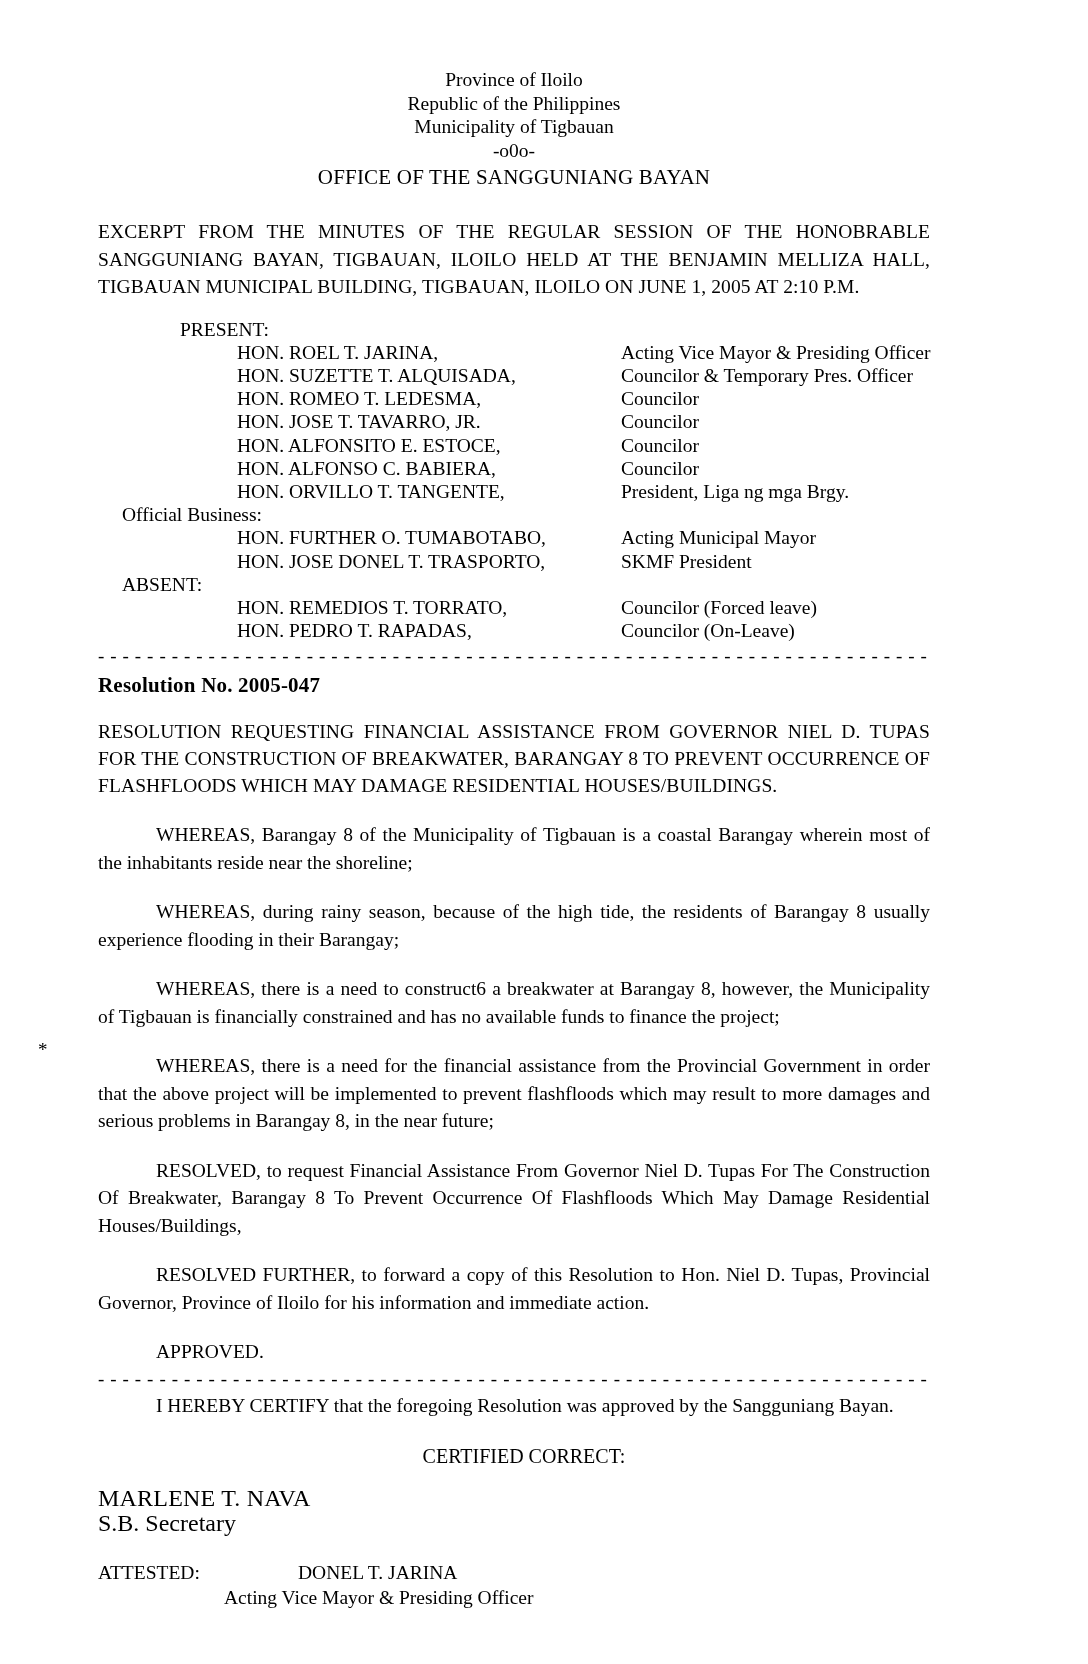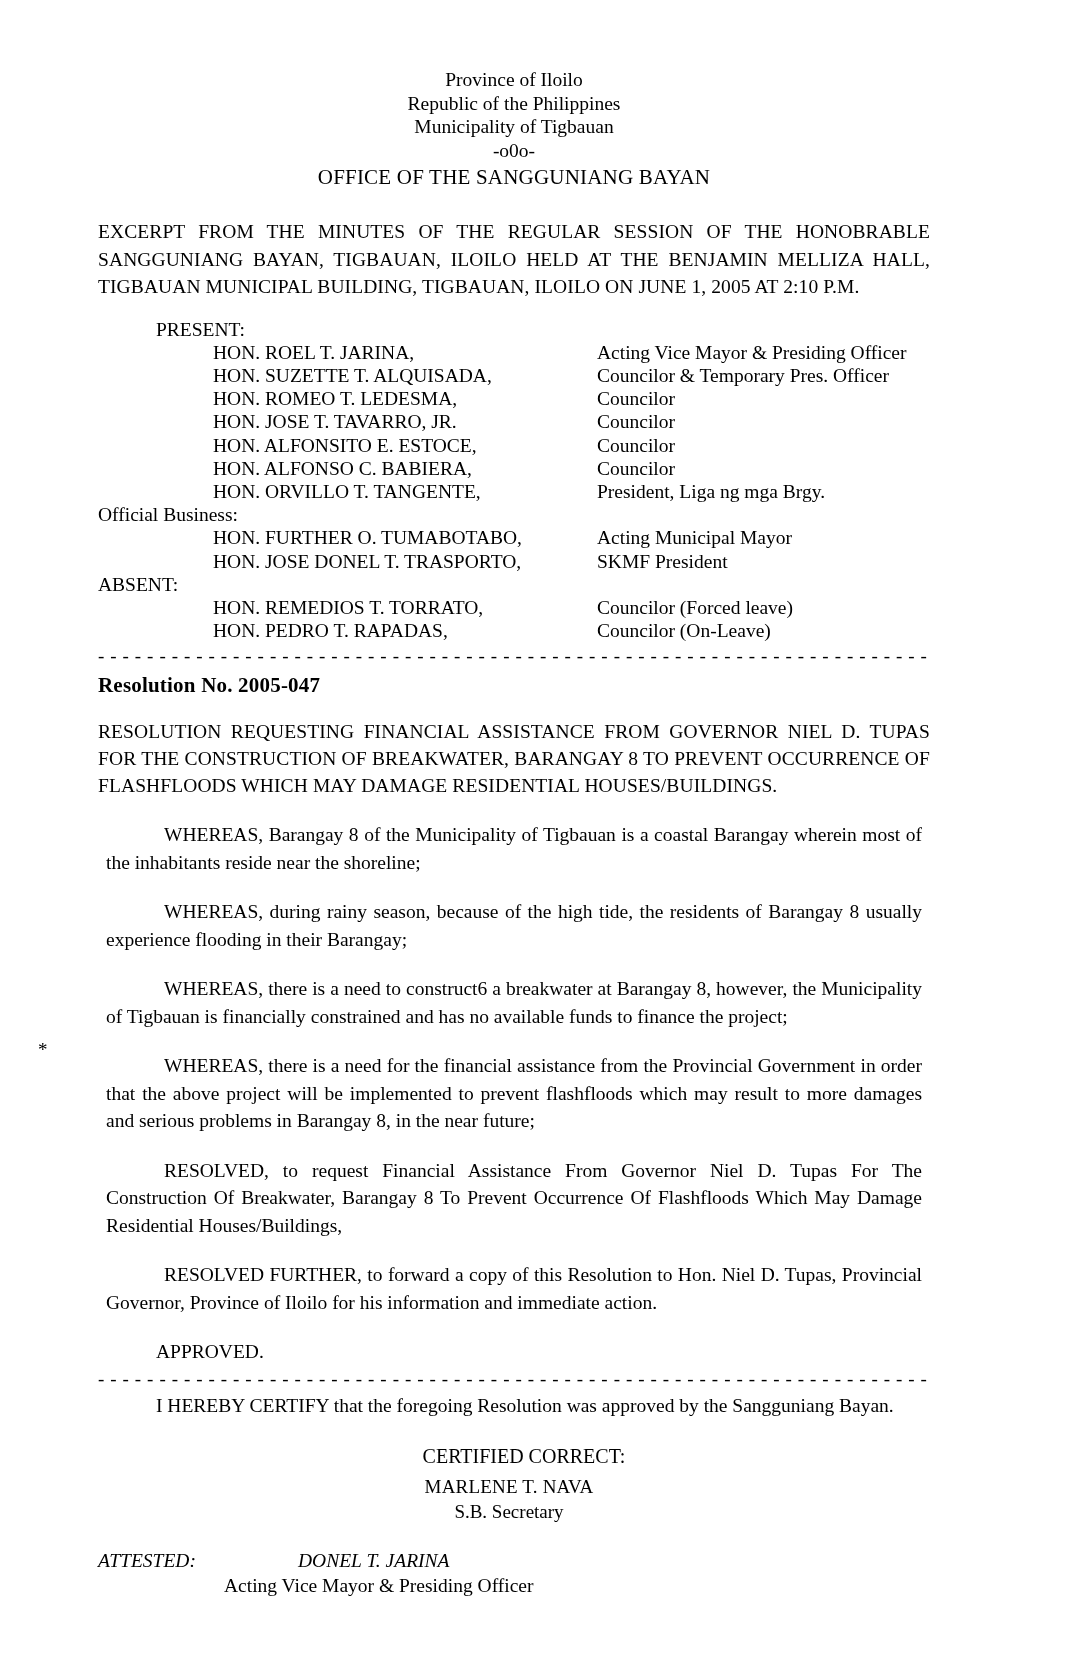--- a/index.html
+++ b/index.html
@@ -44,20 +44,21 @@
     font-size: 19.5px;
     line-height: 27.5px;
     text-align: justify;
     text-justify: inter-word;
     letter-spacing: 0.1px;
   }
   .attendance {
     margin-top: 17px;
     font-size: 19.5px;
     line-height: 23.2px;
+    margin-left: 24px;
   }
   .att-label {
     margin-left: 58px;
   }
   .att-row {
     display: flex;
     margin-left: 115px;
     gap: 16px;
   }
   .att-name {
@@ -86,21 +87,21 @@
     letter-spacing: 0.2px;
   }
   .res-title {
     margin-top: 20px;
     font-size: 19.5px;
     line-height: 27px;
     text-align: justify;
     letter-spacing: 0.1px;
   }
   p.body-par {
-    margin: 8px;
+    margin: 0;
     margin-top: 22px;
     font-size: 19.5px;
     line-height: 27.5px;
     text-align: justify;
     text-indent: 58px;
     font-family: Liberation Serif, serif;
   }
   .approved {
     margin-top: 22px;
     font-size: 19.5px;
@@ -113,35 +114,34 @@
     text-indent: 58px;
     line-height: 27px;
   }
   .certified-correct {
     margin-top: 26px;
     font-size: 20px;
     text-align: center;
     padding-left: 20px;
   }
   .sig-block {
-    margin-top: 6px;
-    text-align: center;
+    margin-top: 18px;
+    text-align: left;
     padding-right: 10px;
-    font-size: 19px;
+    font-size: 24px;
     line-height: 25px;
   }
   .sig-name { letter-spacing: 0.2px; }
   .attested {
     margin-top: 24px;
     font-size: 19.5px;
     line-height: 25px;
   }
   .attested-row {
     display: flex;
-    font-style: italic;
   }
   .attested-label {
     width: 200px;
     flex: 0 0 200px;
   }
   .attested-name {
     flex: 1 1 auto;
   }
   .attested-sub {
     margin-left: 126px;

